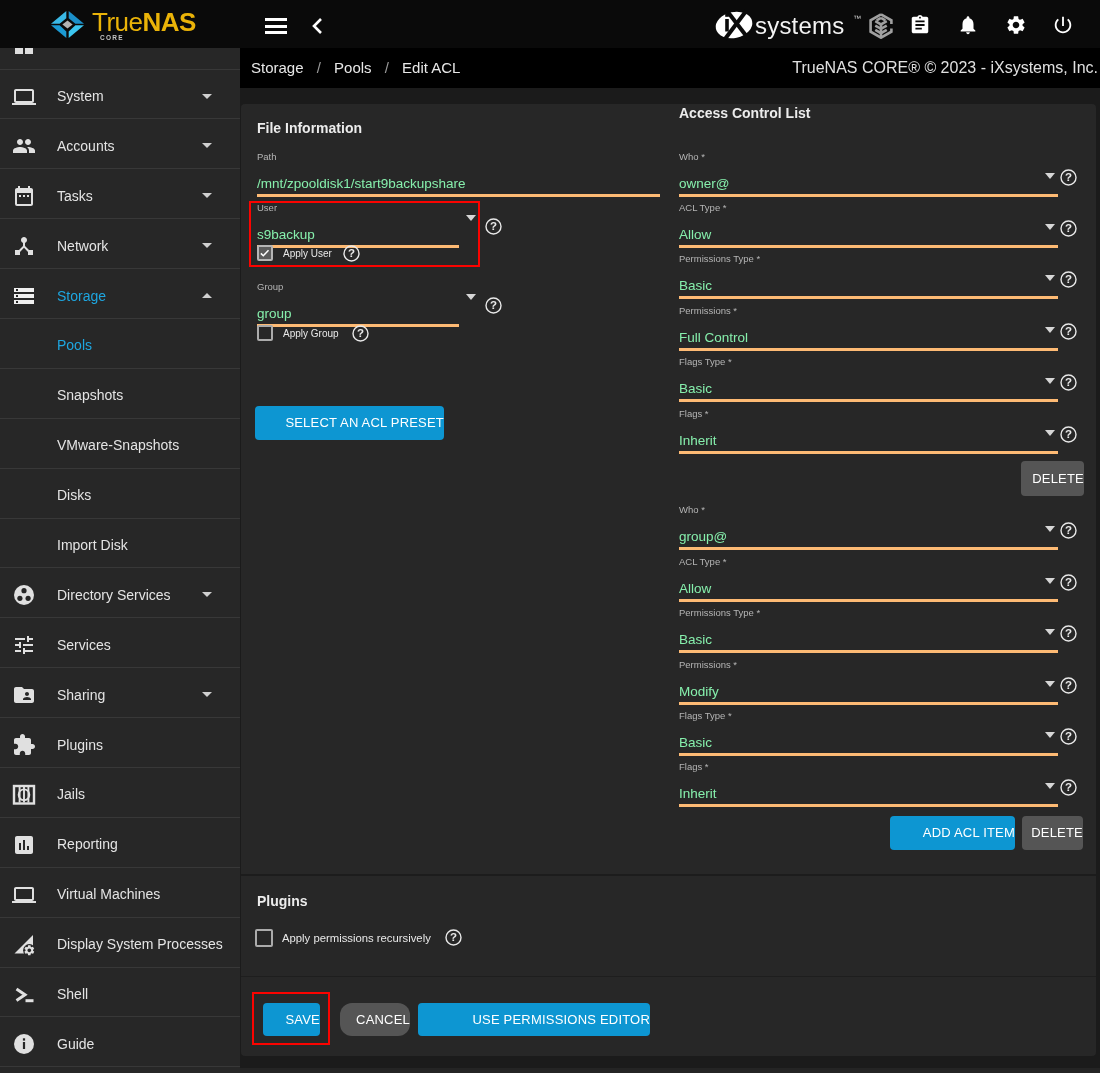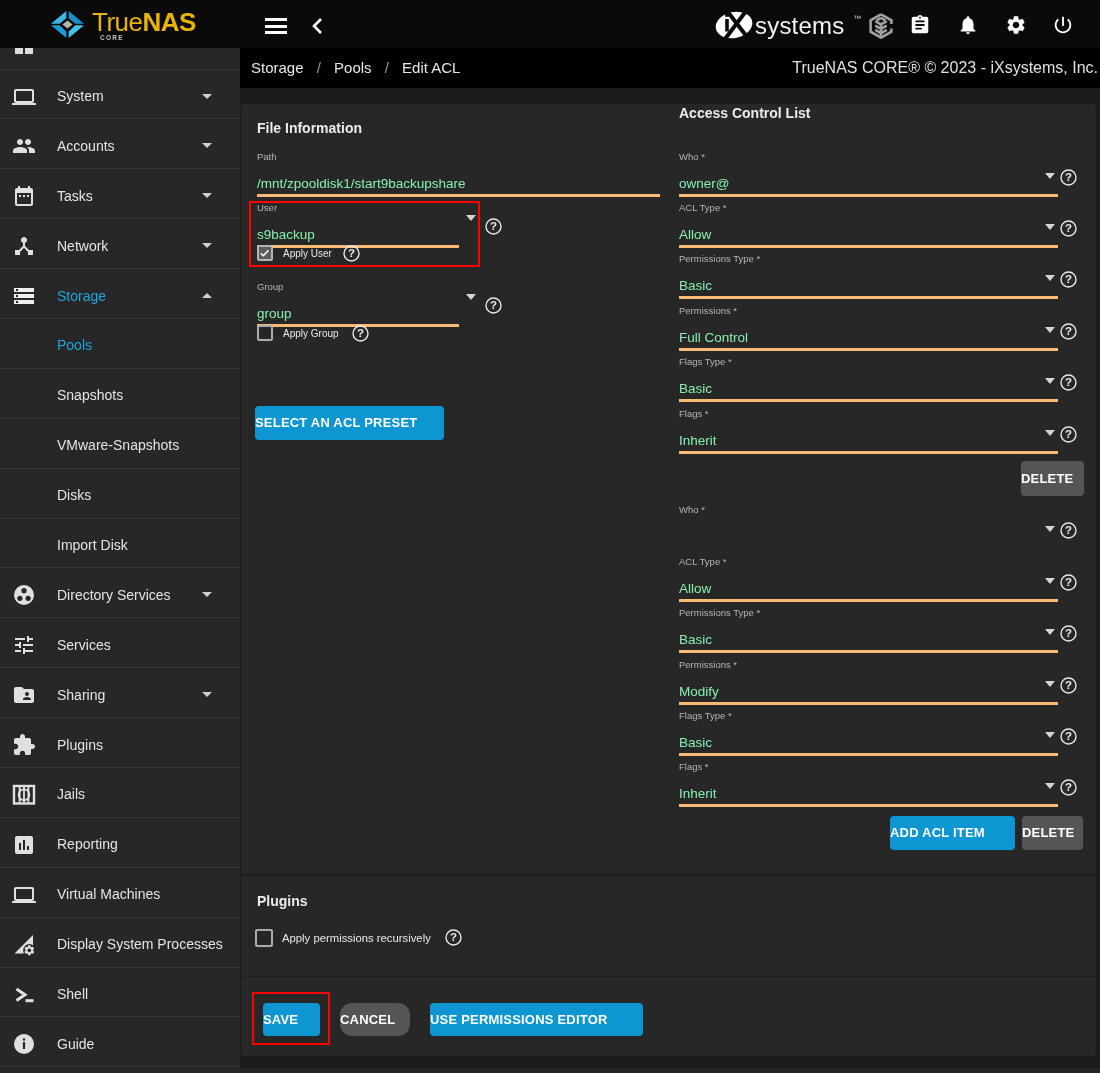--- a/index.html
+++ b/index.html
@@ -31,21 +31,21 @@
 .fld .vl { position:relative; margin-top:8px; font-size:13.5px; color:#86efac; height:23px; line-height:20px;
   border-bottom:3px solid #fdba74; }
 .car { position:absolute; width:0; height:0; border-left:5px solid transparent; border-right:5px solid transparent;
   border-top:6px solid #d6d6d6; }
 .q { position:absolute; width:17px; height:17px; }
 .chkrow { position:absolute; height:17px; }
 .cb { position:absolute; left:0; top:0; width:16px; height:16px; border:2px solid #ababab; border-radius:2px; background:transparent; }
 .cb.on { background:#5c5c5c; border-color:#b5b5b5; }
 .chkrow .ct { position:absolute; left:26px; top:0; font-size:10px; color:#e8e8e8; line-height:17px; white-space:nowrap; }
 
-.btn { position:absolute; border-radius:4px; white-space:nowrap; font-size:13px; font-weight:bold; color:#fff; text-align:left;
+.btn { position:absolute; border-radius:4px; white-space:nowrap; font-size:13px; font-weight:normal; color:#fff; text-align:right;
   letter-spacing:0.2px; }
 .btn.blue-b { background:#0d96d2; color:#fff; }
 .btn.gray-b { background:#555555; color:#fff; }
 .redbox { position:absolute; border:2.5px solid #fb0300; }
 .divl { position:absolute; background:#1c1c1c; }
 </style>
 </head>
 <body>
 
 <div id="topbar">
@@ -363,20 +363,21 @@
   <span class="car" style="left:1045px;top:430px;"></span>
   <svg class="q" style="left:1060px;top:426px;" viewBox="0 0 17 17">
       <circle cx="8.5" cy="8.5" r="7.5" fill="none" stroke="#e8e8e8" stroke-width="1.4"></circle>
       <text x="8.5" y="12.2" font-size="11.5" font-weight="bold" fill="#e8e8e8" text-anchor="middle">?</text>
     </svg>
 
   <div class="btn gray-b" style="left:1021px;top:461px;width:63px;height:35px;line-height:35px;">DELETE</div>
 
   <div class="fld" style="left:679px;top:504px;width:379px;">
     <div class="lb">Who *</div>
+      <div class="vl">group@</div>
   </div>
   <span class="car" style="left:1045px;top:526px;"></span>
   <svg class="q" style="left:1060px;top:522px;" viewBox="0 0 17 17">
       <circle cx="8.5" cy="8.5" r="7.5" fill="none" stroke="#e8e8e8" stroke-width="1.4"></circle>
       <text x="8.5" y="12.2" font-size="11.5" font-weight="bold" fill="#e8e8e8" text-anchor="middle">?</text>
     </svg>
 
   <div class="fld" style="left:679px;top:556px;width:379px;">
     <div class="lb">ACL Type *</div>
       <div class="vl">Allow</div>
@@ -439,16 +440,16 @@
   <svg class="q" style="left:445px;top:929px;" viewBox="0 0 17 17">
       <circle cx="8.5" cy="8.5" r="7.5" fill="none" stroke="#e8e8e8" stroke-width="1.4"></circle>
       <text x="8.5" y="12.2" font-size="11.5" font-weight="bold" fill="#e8e8e8" text-anchor="middle">?</text>
     </svg>
 
   <div class="divl" style="left:241px;top:976px;width:855px;height:1px;background:#1e1e1e;"></div>
 
   <div class="btn blue-b" style="left:263px;top:1003px;width:57px;height:33px;line-height:33px;">SAVE</div>
   <div class="redbox" style="left:252px;top:992px;width:78px;height:53px;"></div>
   <div class="btn gray-b" style="left:340px;top:1003px;width:70px;height:33px;line-height:33px;border-radius:12px;">CANCEL</div>
-  <div class="btn blue-b" style="left:430px;top:1003px;width:213px;height:33px;line-height:33px;">USE PERMISSIONS EDITOR</div>
+  <div class="btn blue-b" style="left:418px;top:1003px;width:232px;height:33px;line-height:33px;">USE PERMISSIONS EDITOR</div>
 </div>
 
 <div class="abs" style="left:240px;top:1068px;width:860px;height:5px;background:#242424;"></div>
 
 </body></html>

